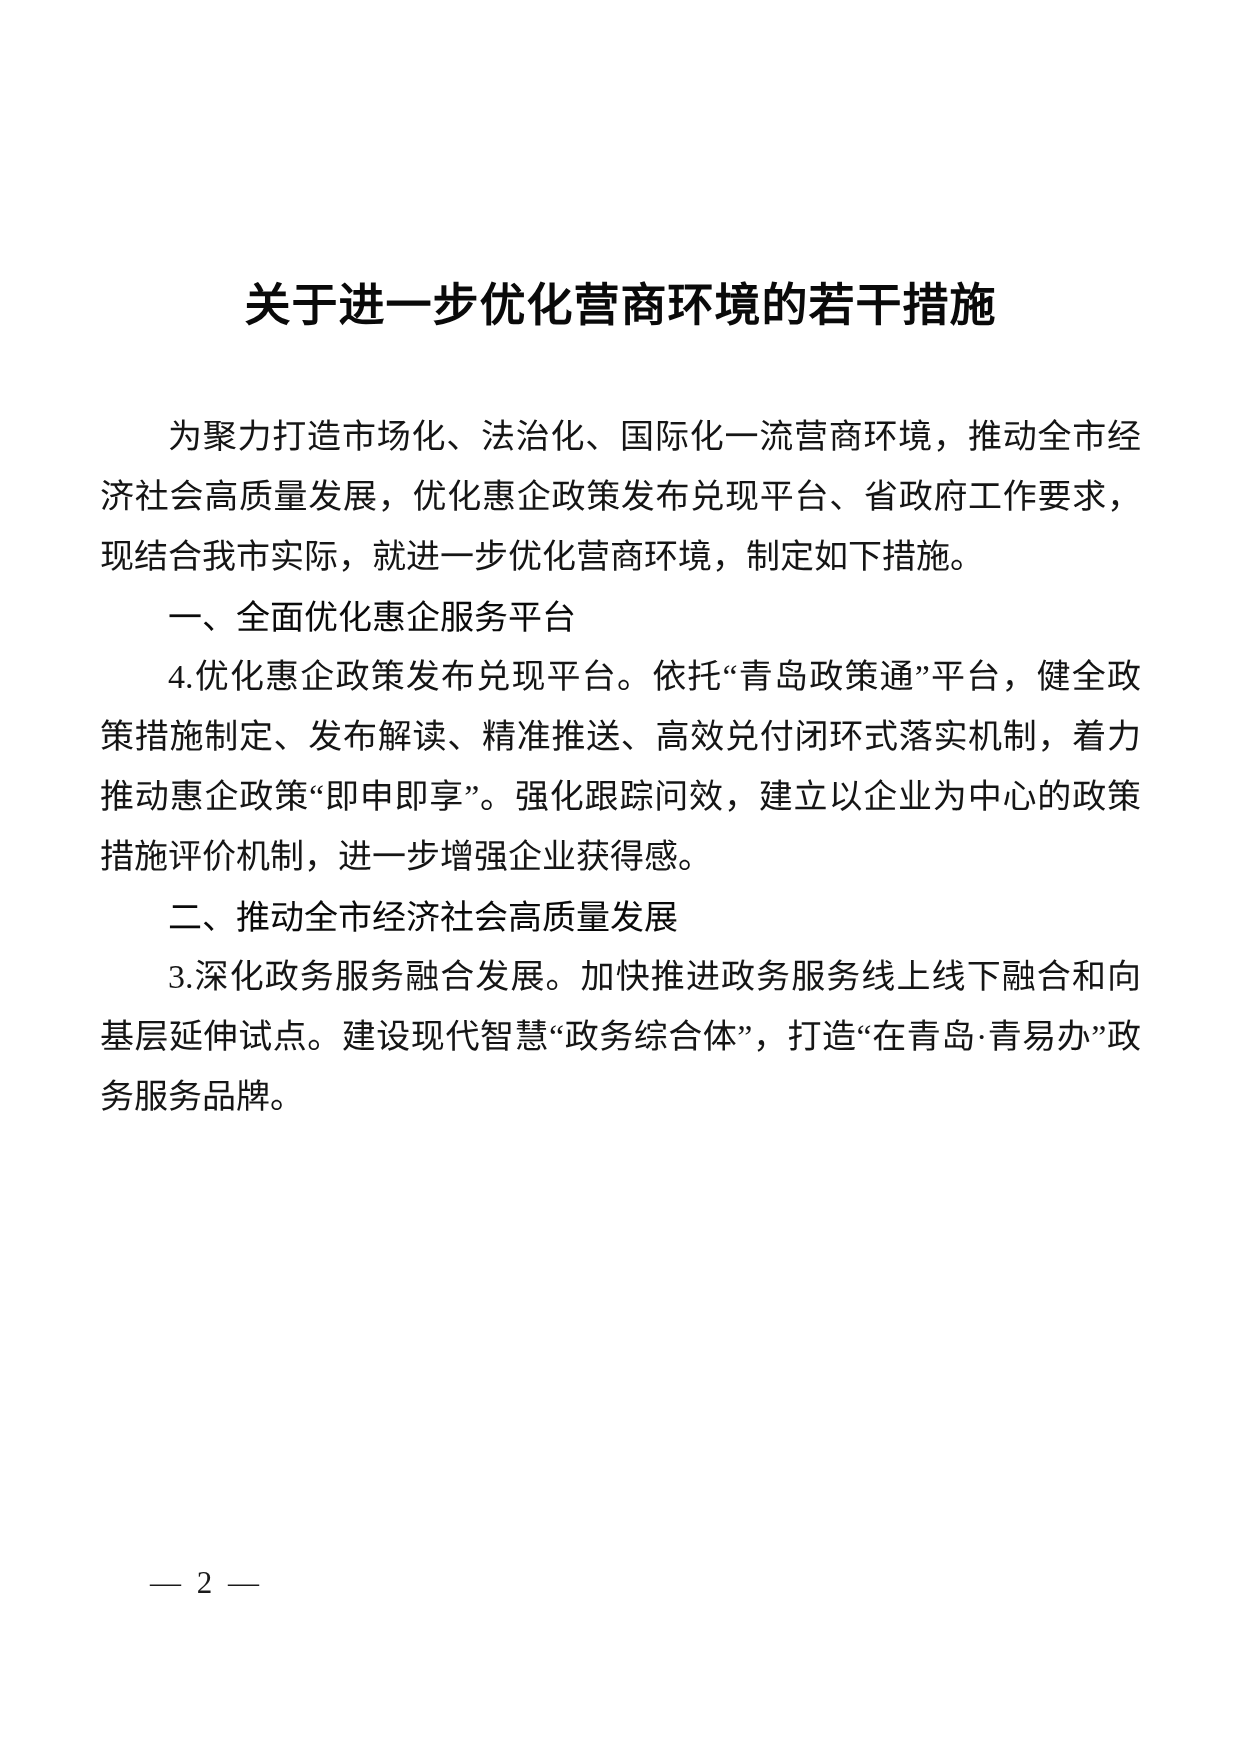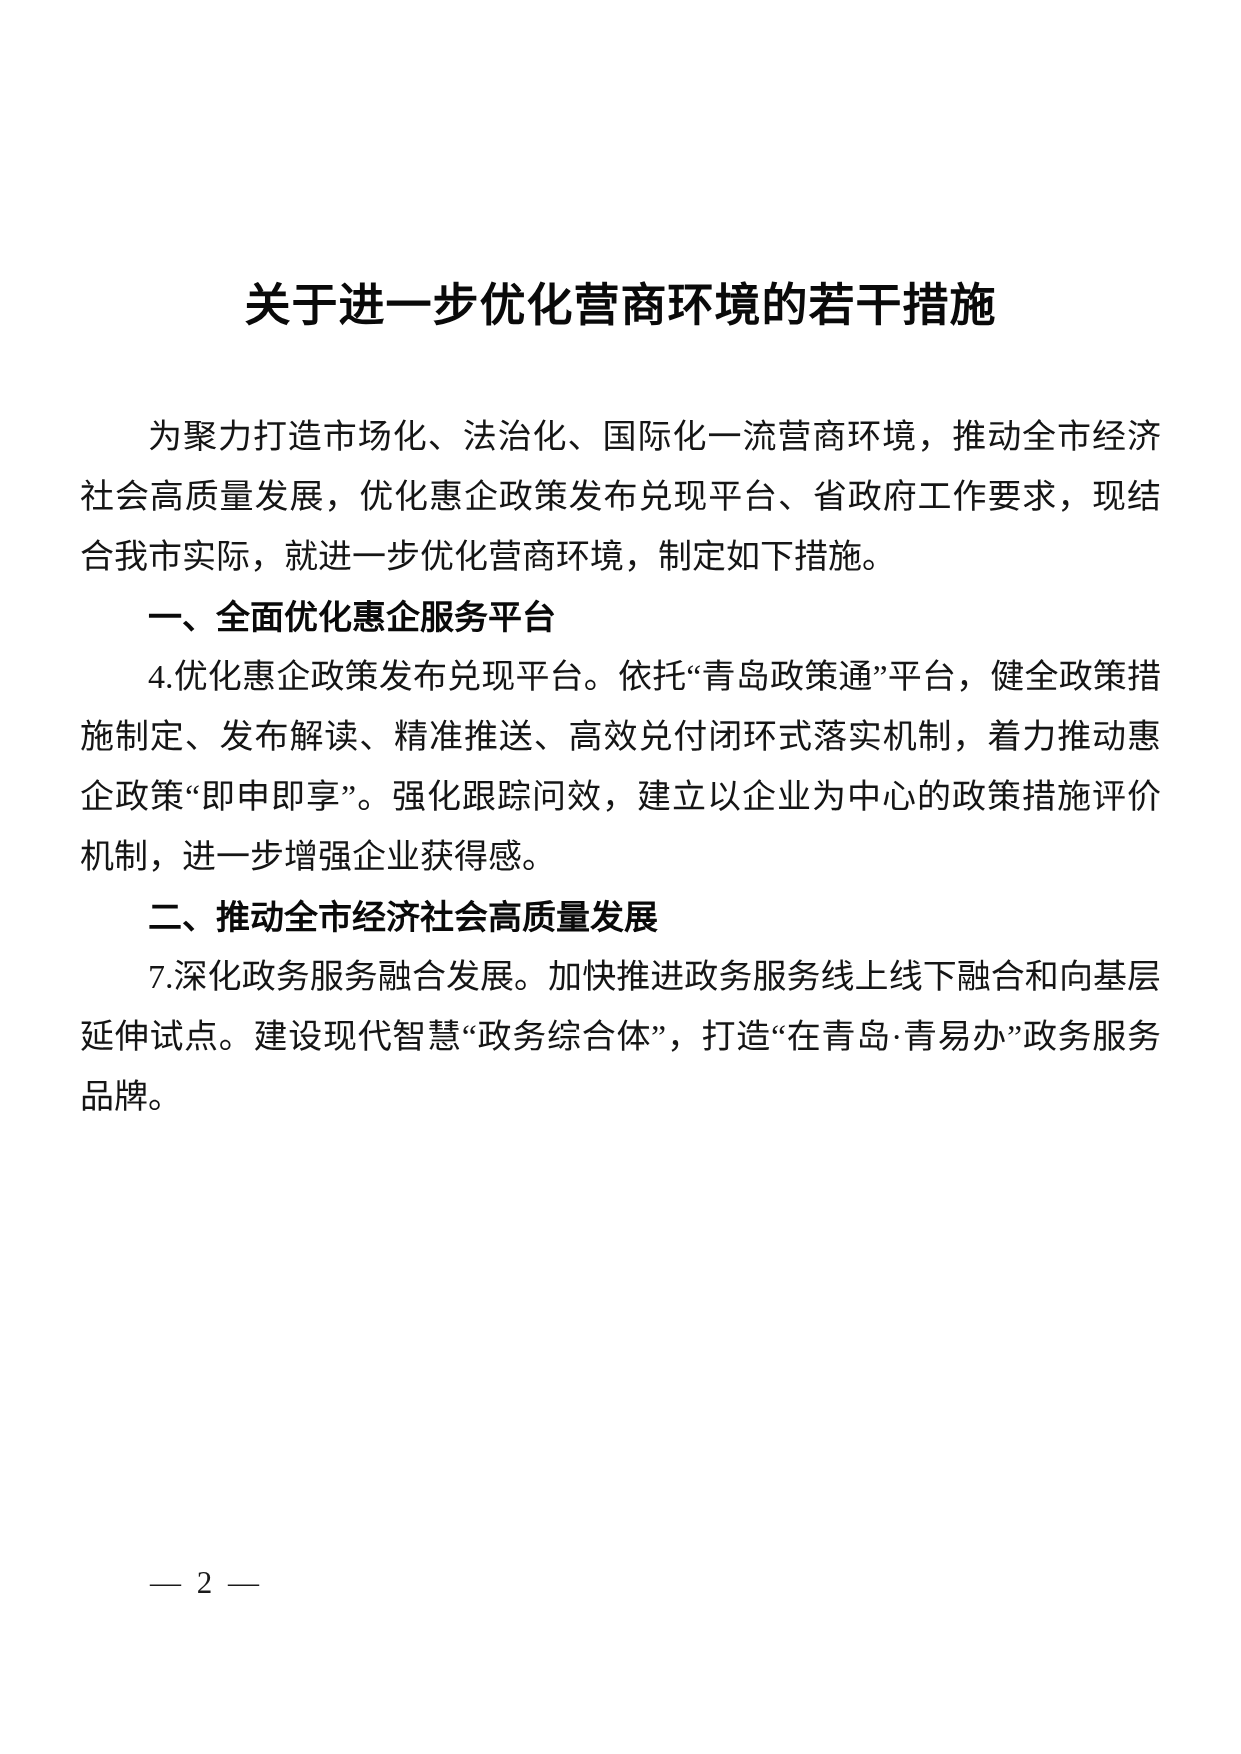--- a/index.html
+++ b/index.html
@@ -8,21 +8,21 @@
     background: #ffffff;
   }
   .page {
     position: relative;
     width: 1241px;
     height: 1754px;
     margin: 0 auto;
     background: #ffffff;
     color: #111111;
     box-sizing: border-box;
-    padding: 0 80px;
+    padding: 0 100px;
     overflow: hidden;
     font-family: "Liberation Serif", "DejaVu Serif", serif;
   }
   .doc-title {
     margin: 278px 0 0 0;
     font-size: 46px;
     line-height: 56px;
     font-weight: bold;
     text-align: center;
     letter-spacing: 1px;
@@ -41,21 +41,21 @@
   .indent {
     text-indent: 68px;
   }
   .intro {
     margin-top: 73px;
   }
   .section-heading {
     margin: 0;
     font-size: 34px;
     line-height: 60px;
-    font-weight: bold;
+    font-weight: normal;
     text-indent: 68px;
     font-family: "Liberation Sans", "DejaVu Sans", sans-serif;
     color: #0a0a0a;
   }
   .page-number {
     position: absolute;
     left: 150px;
     top: 1563px;
     font-size: 31px;
     line-height: 40px;
@@ -74,17 +74,17 @@
   <p class="body-text indent intro">为聚力打造市场化、法治化、国际化一流营商环境，推动全市经济社会高质量发展，优化惠企政策发布兑现平台、省政府工作要求，现结合我市实际，就进一步优化营商环境，制定如下措施。</p>
 
   <h2 class="section-heading">一、全面优化惠企服务平台</h2>
 
   <p class="body-text indent">4.优化惠企政策发布兑现平台。依托“青岛政策通”平台，健全政策措施制定、发布解读、精准推送、高效兑付闭环式落实机制，着力推动惠企政策“即申即享”。强化跟踪问效，建立以企业为中心的政策措施评价机制，进一步增强企业获得感。</p>
 
 
 
   <h2 class="section-heading">二、推动全市经济社会高质量发展</h2>
 
-  <p class="body-text indent">7.深化政务服务融合发展。加快推进政务服务线上线下融合和向基层延伸试点。建设现代智慧“政务综合体”，打造“在青岛·青易办”政务服务品牌。</p>
+  <p class="body-text indent">3.深化政务服务融合发展。加快推进政务服务线上线下融合和向基层延伸试点。建设现代智慧“政务综合体”，打造“在青岛·青易办”政务服务品牌。</p>
 
   <div class="page-number">— 2 —</div>
 
 </div>
 
 </body></html>

